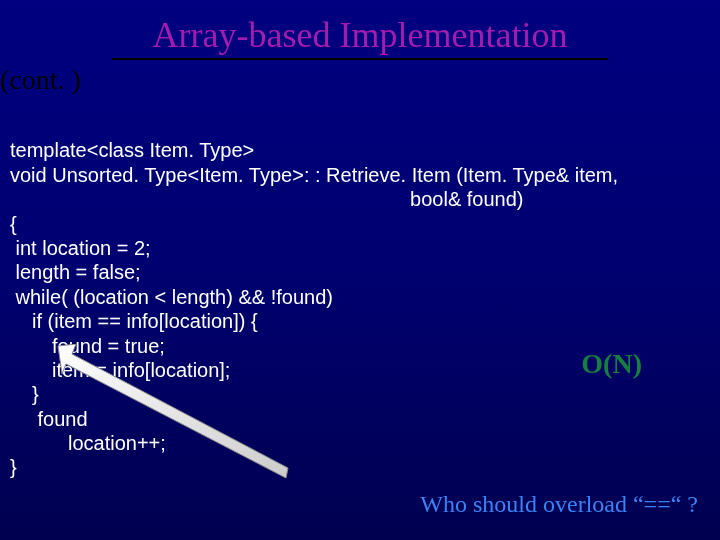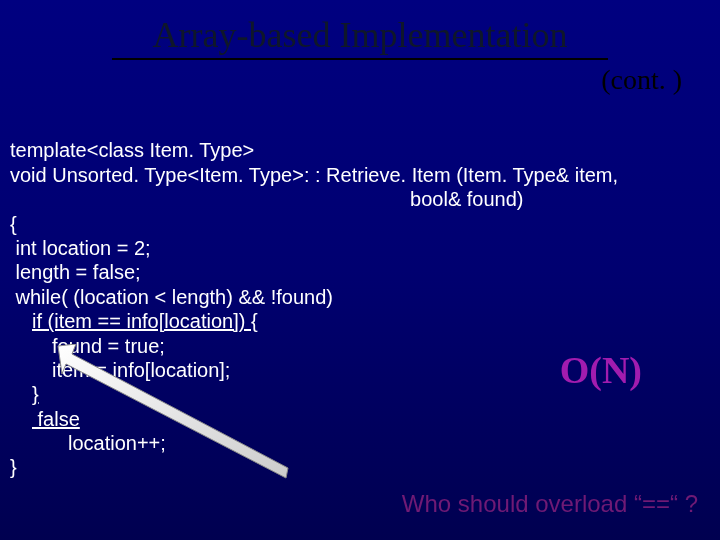--- a/index.html
+++ b/index.html
@@ -6,65 +6,65 @@
   body {
     width: 720px;
     height: 540px;
     background: linear-gradient(to bottom, #000080 0%, #000070 50%, #000050 100%);
     font-family: "Times New Roman", serif;
     overflow: hidden;
     position: relative;
   }
   .title {
     text-align: center;
-    color: #0f172a;
+    color: #a21caf;
     font-size: 36px;
     padding-top: 14px;
     font-weight: normal;
   }
   .subtitle {
-    text-align: right;
+    text-align: left;
     color: black;
     font-size: 28px;
     padding-right: 38px;
     margin-top: 4px;
   }
   .underline {
     height: 2px;
     background: black;
     margin: 2px 112px 0 112px;
   }
   .code {
     color: white;
     font-family: Arial, Helvetica, sans-serif;
     font-size: 20px;
     padding-left: 10px;
     margin-top: 18px;
     line-height: 1.22;
     white-space: pre;
   }
-  .code-indent1 { padding-left: 22px; text-decoration: underline; }
+  .code-indent1 { padding-left: 22px; }
   .code-indent2 { padding-left: 42px; }
   .code-indent3 { padding-left: 58px; margin-top: 46px; }
   .bigO {
     position: absolute;
     right: 78px;
     top: 348px;
-    color: #a21caf;
-    font-size: 38px;
+    color: #15803d;
+    font-size: 28px;
     font-family: "Times New Roman", serif;
     font-weight: bold;
   }
   .question {
     position: absolute;
     right: 22px;
     bottom: 22px;
-    color: #701a75;
+    color: #3b82f6;
     font-size: 24px;
-    font-family: Liberation Sans, sans-serif;
+    font-family: Liberation Serif, serif;
   }
   .arrow {
     position: absolute;
     left: 50px;
     top: 344px;
     width: 240px;
     height: 140px;
     pointer-events: none;
   }
 </style>
@@ -80,21 +80,21 @@
 <span>void Unsorted. Type&lt;Item. Type&gt;: : Retrieve. Item (Item. Type&amp; item,</span>
 <span>                                                                        bool&amp; found)</span>
 <span>{</span>
 <span> int location = 2;</span>
 <span> length = false;</span>
 <span> while( (location &lt; length) &amp;&amp; !found)</span>
 <span class="code-indent1">if (item == info[location]) {</span>
 <span class="code-indent2">found = true;</span>
 <span class="code-indent2">item = info[location];</span>
 <span class="code-indent1">}</span>
-<span class="code-indent1"> false</span>
+<span class="code-indent1"> found</span>
 <span class="code-indent3">location++;</span>
 <span>}</span>
 </div>
 
 <div class="bigO">O(N)</div>
 <div class="question">Who should  overload “==“  ?</div>
 
 <svg class="arrow" viewBox="0 0 240 140">
   <defs>
     <linearGradient id="ag" x1="0%" y1="0%" x2="100%" y2="100%">

